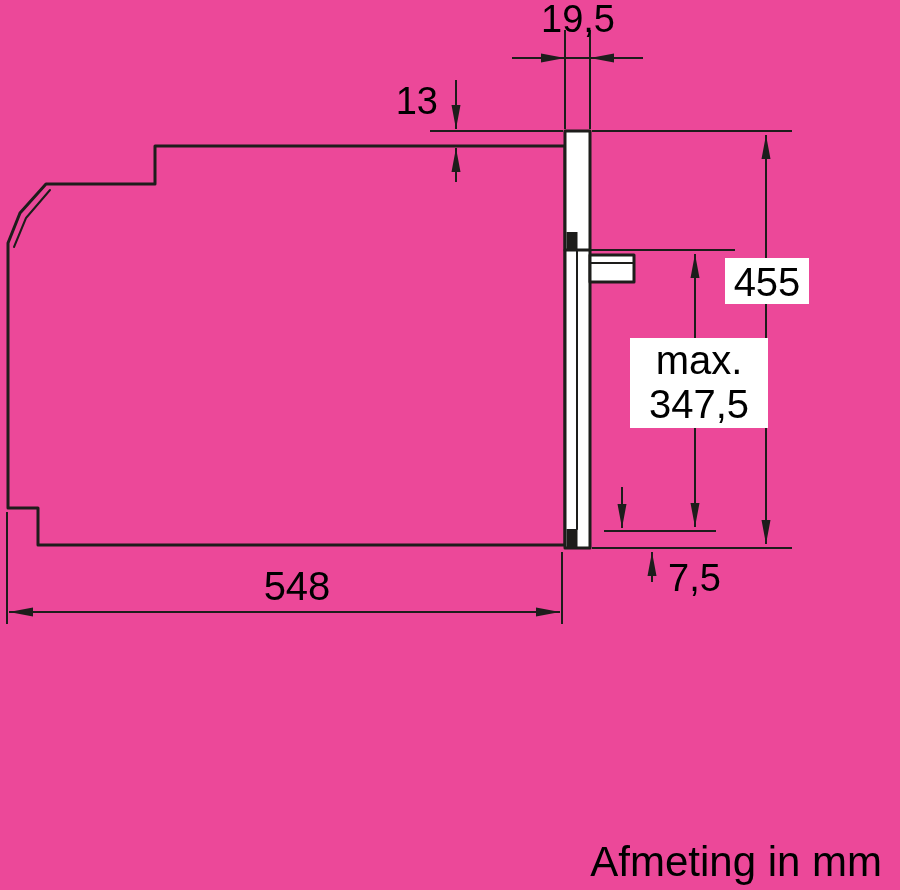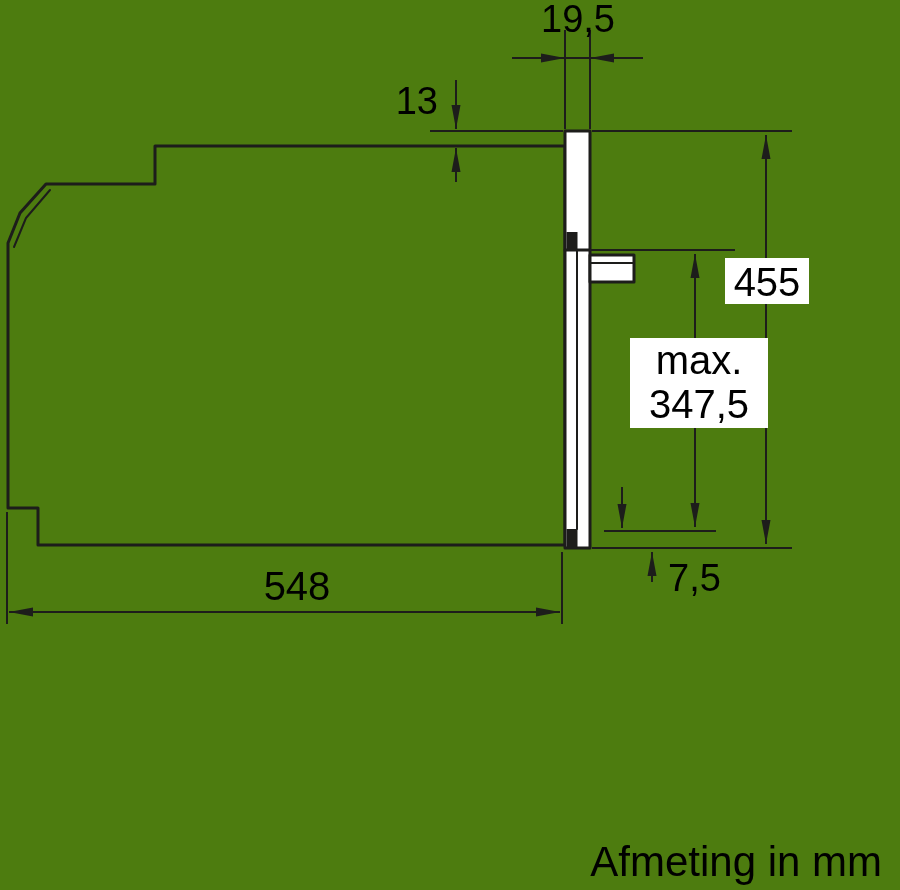--- a/index.html
+++ b/index.html
@@ -4,21 +4,21 @@
 <style>
   html, body {
     margin: 0;
     padding: 0;
     background: #ffffff;
   }
   #stage {
     position: relative;
     width: 900px;
     height: 890px;
-    background: #4d7c0f;
+    background: #ec4899;
     overflow: hidden;
   }
   svg text {
     font-family: "Liberation Sans", "DejaVu Sans", sans-serif;
     fill: #000000;
   }
   .dim-label   { font-size: 38px; }
   .dim-label-lg{ font-size: 40px; }
   .caption     { font-size: 42px; }
 </style>

